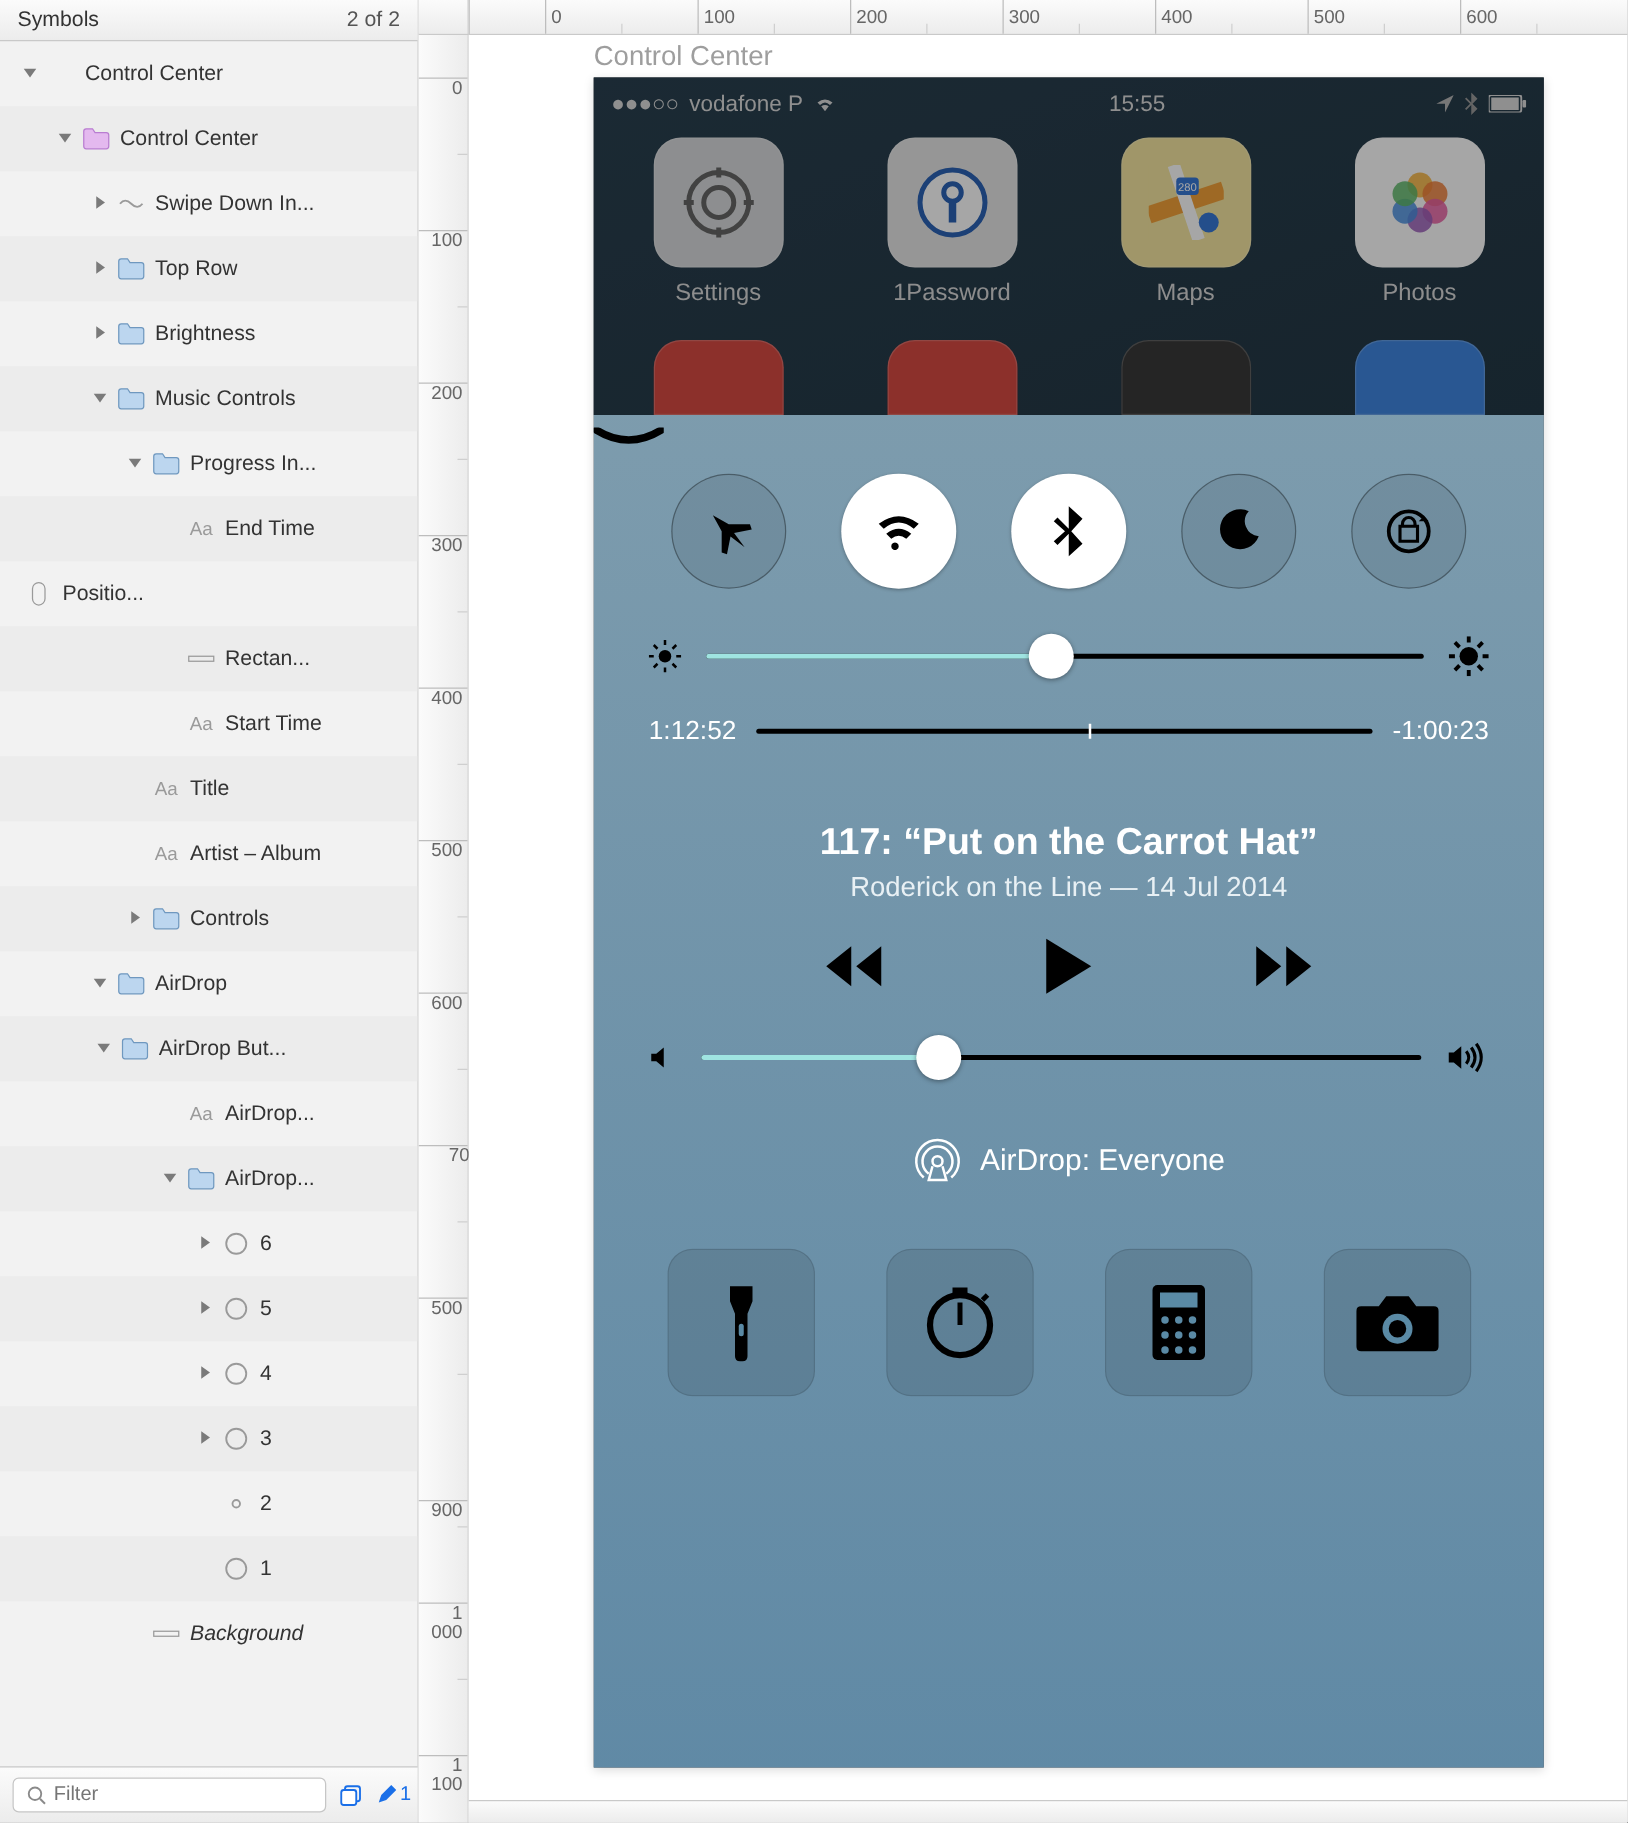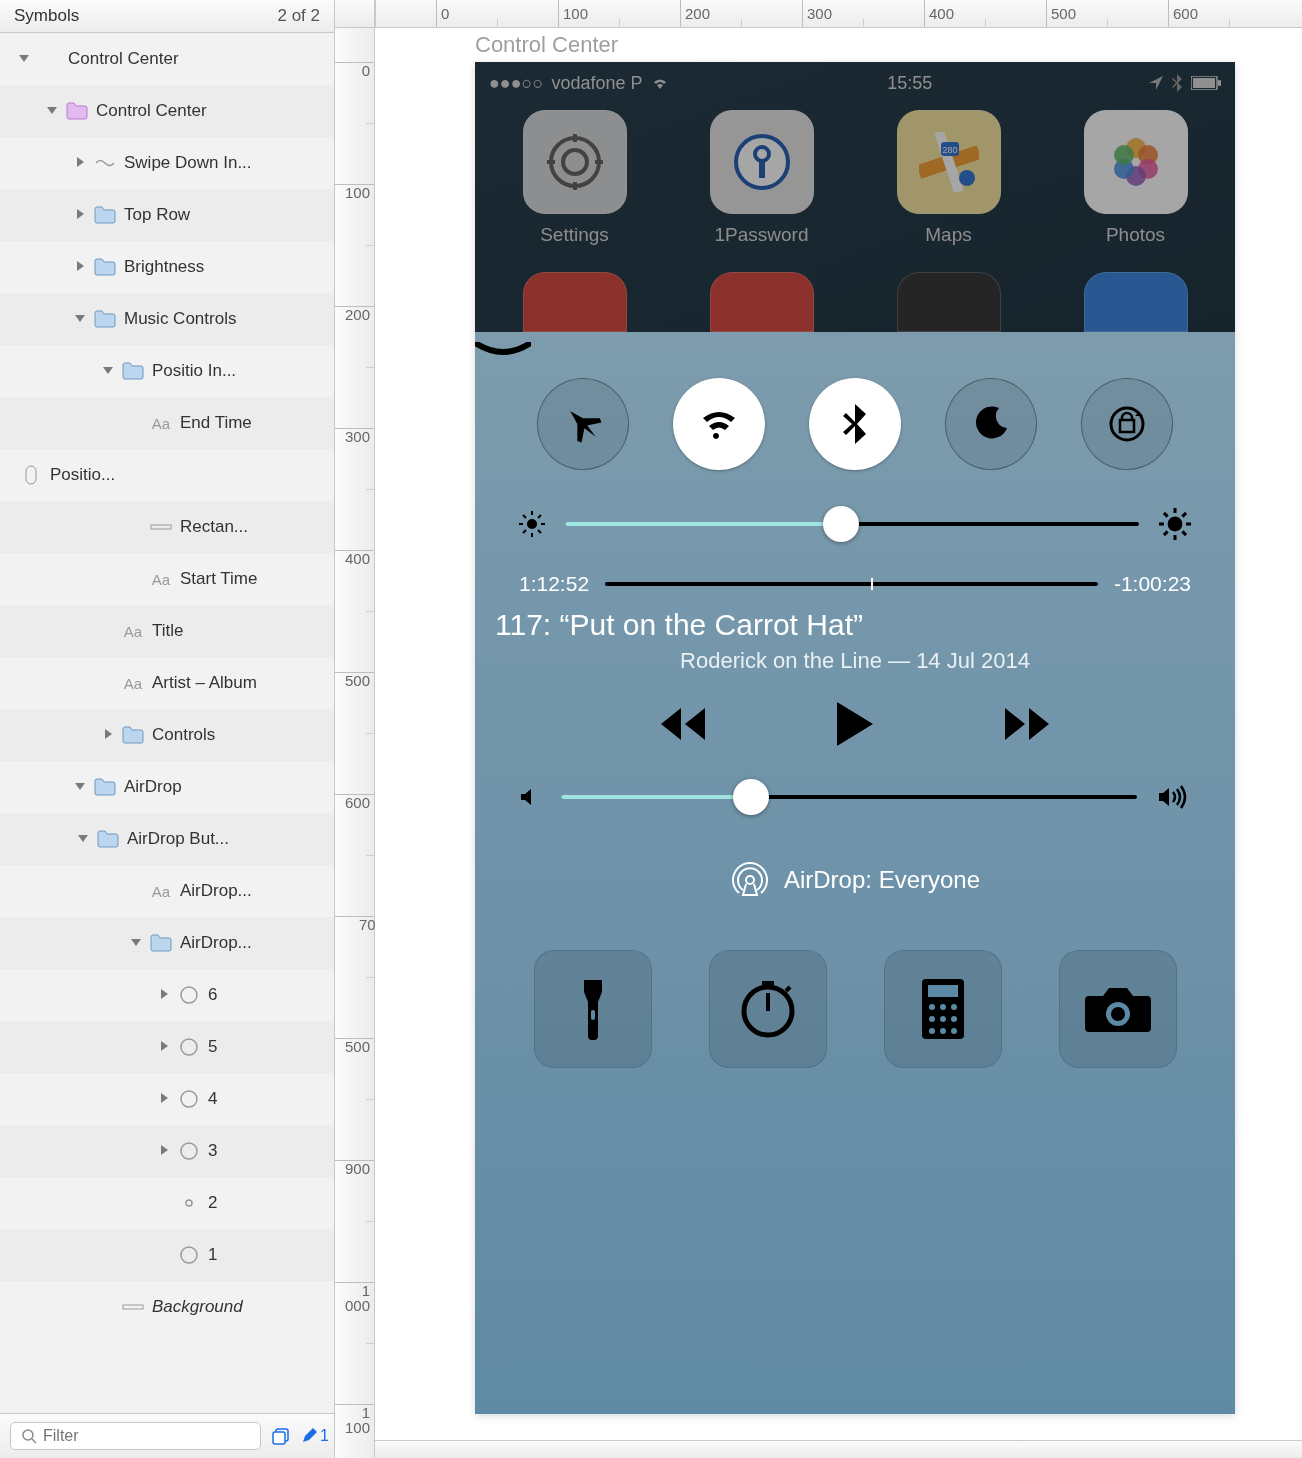--- a/index.html
+++ b/index.html
@@ -59,21 +59,21 @@
 .toggle.on { background:#fff; color:#000; box-shadow:0 1px 3px rgba(0,0,0,.3);}
 .toggle.off { background:rgba(0,0,0,.08); color:#000; border:1px solid rgba(0,0,0,.35);}
 .brightness-row, .volume-row { display:flex; align-items:center; gap:20px; padding:12px 44px;}
 .slider { flex:1; position:relative; height:4px;}
 .slider .track-bg { position:absolute; left:0; right:0; top:0; height:4px; background:#000; border-radius:2px;}
 .slider .track-fill { position:absolute; left:0; top:0; height:4px; background:#9fe4e1; border-radius:2px;}
 .slider .thumb { position:absolute; top:-16px; width:36px; height:36px; background:#fff; border-radius:50%; box-shadow:0 1px 4px rgba(0,0,0,.4); transform:translateX(-50%);}
 .progress-row { display:flex; align-items:center; gap:16px; padding:20px 44px 6px; color:#fff; font-size:21px;}
 .progress-row .bar { flex:1; height:4px; background:#000; border-radius:2px; position:relative;}
 .progress-row .bar .marker { position:absolute; top:-4px; width:2px; height:12px; background:#fff;}
-.track-title { text-align:left; color:#fff; font-size:30px; font-weight:400; padding:6px 20px 0;}
+.track-title { text-align:center; color:#fff; font-size:30px; font-weight:700; padding:6px 20px 0;margin-top:48px;}
 .track-sub { text-align:center; color:#e8f0f4; font-size:22px; padding:6px 20px 18px; font-weight:300;}
 .playback { display:flex; align-items:center; justify-content:center; gap:120px; padding:8px 0 24px;}
 .airdrop-row { display:flex; align-items:center; justify-content:center; gap:14px; color:#fff; font-size:24px; padding:38px 0 30px;}
 .quick-row { display:flex; justify-content:space-around; padding:20px 30px 30px;}
 .quick-btn { width:118px; height:118px; border-radius:20px; background:rgba(0,0,0,.10); display:flex; align-items:center; justify-content:center; border:1px solid rgba(0,0,0,.12);}
 
 
 .scrollbar-h { position:absolute; left:40px; right:0; bottom:0; height:18px; background:linear-gradient(#fbfbfb,#ececec); border-top:1px solid #c9c9c9;}
 </style>
 </head>
@@ -165,21 +165,21 @@
           <span class="disclosure">
             <svg width="12" height="12" viewBox="0 0 12 12">
               <path d="M1 3 L11 3 L6 10 Z" fill="#7a7a7a"></path>
             </svg>
           </span>
           <span class="ic">
             <svg width="22" height="18" viewBox="0 0 22 18">
               <path d="M1 3 Q1 1 3 1 L8 1 L10 4 L19 4 Q21 4 21 6 L21 15 Q21 17 19 17 L3 17 Q1 17 1 15 Z" fill="#bcd6ef" stroke="#6f98bf"></path>
             </svg>
           </span>
-          <span class="label">Positio In...</span>
+          <span class="label">Progress In...</span>
         </div>
         <div class="row alt" style="padding-left: 130px;">
           <span class="disclosure"></span>
           <span class="ic">
             <span style="color:#9a9a9a;font-size:15px;font-weight:500;">Aa</span>
           </span>
           <span class="label">End Time</span>
         </div>
         <div class="row" style="">
           <span class="disclosure"></span>
@@ -412,21 +412,21 @@
         <div class="tick" style="top: 522px;">400</div>
         <div class="minor" style="top: 583px;"></div>
         <div class="tick" style="top: 644px;">500</div>
         <div class="minor" style="top: 705px;"></div>
         <div class="tick" style="top: 766px;">600</div>
         <div class="minor" style="top: 827px;"></div>
         <div class="tick" style="top: 888px; padding-left: 24px;">700</div>
         <div class="minor" style="top: 949px;"></div>
         <div class="tick" style="top: 1010px;">500</div>
         <div class="minor" style="top: 1071px;"></div>
-        <div class="tick" style="top: 1132px;">900</div>
+        <div class="tick" style="top: 1172px;">900</div>
         <div class="minor" style="top: 1193px;"></div>
         <div class="tick" style="top: 1254px;">1 000</div>
         <div class="minor" style="top: 1315px;"></div>
         <div class="tick" style="top: 1376px;">1 100</div>
       </div>
 
     <div class="canvas">
       <div class="artboard-label" style="left:100px; top:4px;">Control Center</div>
       <div class="artboard" style="left:100px; top:34px; width:760px; height:1352px;">
 

